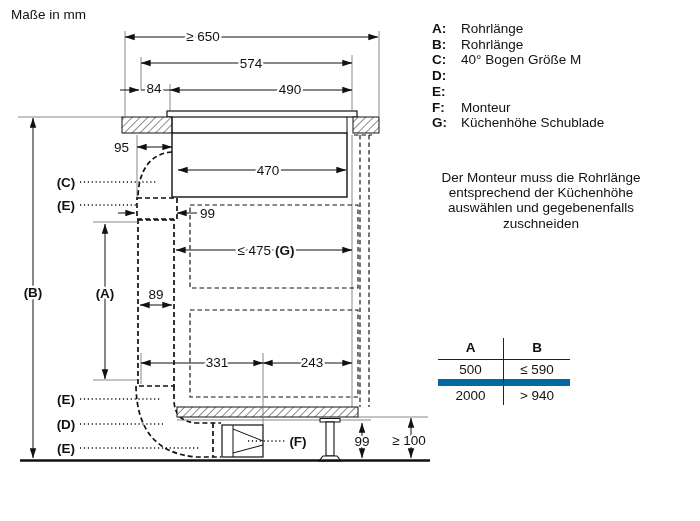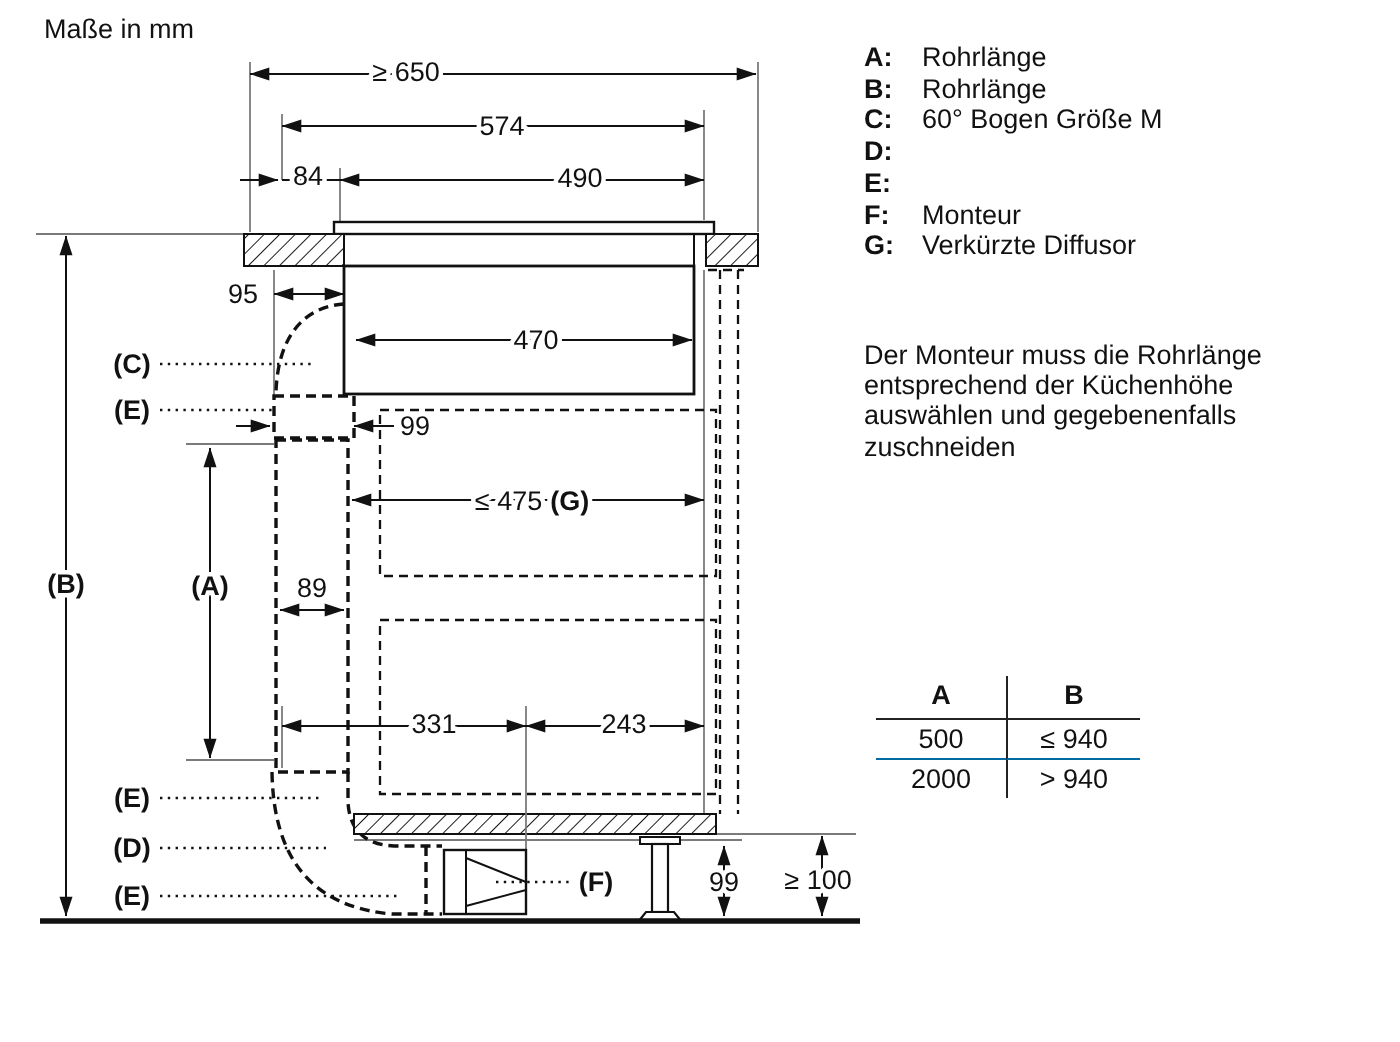--- a/index.html
+++ b/index.html
@@ -13,30 +13,30 @@
   svg text.tb, svg tspan.tb{font-weight:bold;}
   svg text.ts{text-anchor:start;}
   svg text.te{text-anchor:end;}
   .ext{stroke:#7b7b7b;stroke-width:.9;fill:none;}
   .dim{stroke:#111;stroke-width:1;fill:none;}
   .sol{stroke:#111;fill:#fff;}
   .dashA{stroke:#111;stroke-width:1.15;fill:none;stroke-dasharray:4.5 3;}
   .dashB{stroke:#111;stroke-width:1.7;fill:none;stroke-dasharray:5 3;}
   .dot{stroke:#111;stroke-width:1.3;fill:none;stroke-dasharray:1.2 2.7;}
   
-  #title{left:22px;top:7px;font-size:13.5px;}
+  #title{left:11px;top:7px;font-size:13.5px;}
   #legend{left:432px;top:21px;font-size:13.5px;line-height:15.7px;}
   .lg-row{display:flex;}
   .lg-key{font-weight:bold;width:29px;flex:0 0 29px;}
-  #note{left:432px;top:170px;width:218px;font-size:13.5px;line-height:15.2px;}
+  #note{left:432px;top:170px;width:218px;font-size:13.5px;line-height:15.2px;text-align:center;}
   #htable{left:438px;top:338px;width:132px;font-size:13.5px;}
   .tbl{display:grid;grid-template-columns:65px 67px;}
   .tbl .c{text-align:center;padding:2px 0;}
   .tbl .hd{font-weight:bold;border-bottom:1px solid #222;padding-bottom:4px;}
-  .tbl .r1{border-bottom:1px solid #0369a1;}
+  .tbl .r1{border-bottom:7px solid #0369a1;}
   .tbl .col2{border-left:1px solid #222;}
 </style>
 </head>
 <body>
 
 <div id="canvas">
 
   <div id="title" class="abs">Maße in mm</div>
 
   <svg class="abs" style="left:0;top:0" width="700" height="521" viewBox="0 0 700 521">
@@ -193,44 +193,44 @@
     <div class="lg-row">
         <span class="lg-key">A:</span>
         <span>Rohrlänge</span>
       </div>
     <div class="lg-row">
         <span class="lg-key">B:</span>
         <span>Rohrlänge</span>
       </div>
     <div class="lg-row">
         <span class="lg-key">C:</span>
-        <span>60° Bogen Größe M</span>
+        <span>40° Bogen Größe M</span>
       </div>
     <div class="lg-row">
         <span class="lg-key">D:</span>
       </div>
     <div class="lg-row">
         <span class="lg-key">E:</span>
       </div>
     <div class="lg-row">
         <span class="lg-key">F:</span>
         <span>Monteur</span>
       </div>
     <div class="lg-row">
         <span class="lg-key">G:</span>
-        <span>Verkürzte Diffusor</span>
+        <span>Küchenhöhe Schublade</span>
       </div>
   </div>
 
   <div id="note" class="abs">Der Monteur muss die Rohrlänge entsprechend der Küchenhöhe auswählen und gegebenenfalls zuschneiden</div>
 
   <div id="htable" class="abs">
     <div class="tbl">
       <div class="c hd">A</div>
       <div class="c hd col2">B</div>
       <div class="c r1">500</div>
-      <div class="c r1 col2">≤ 940</div>
+      <div class="c r1 col2">≤ 590</div>
       <div class="c">2000</div>
       <div class="c col2">&gt; 940</div>
     </div>
   </div>
 
 </div>
 
 </body></html>

